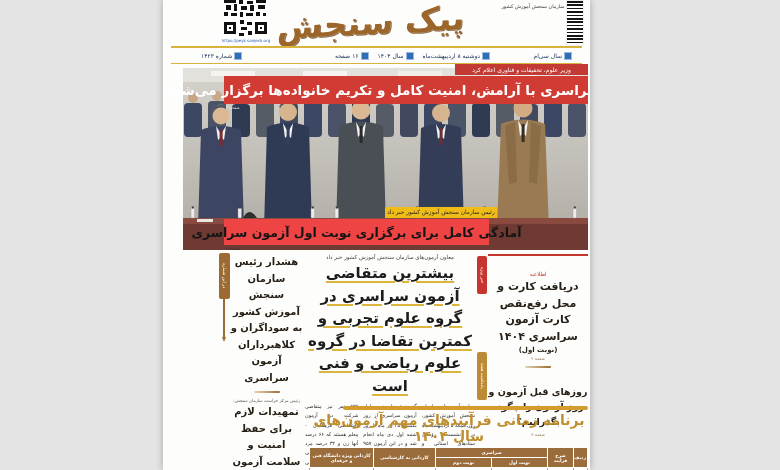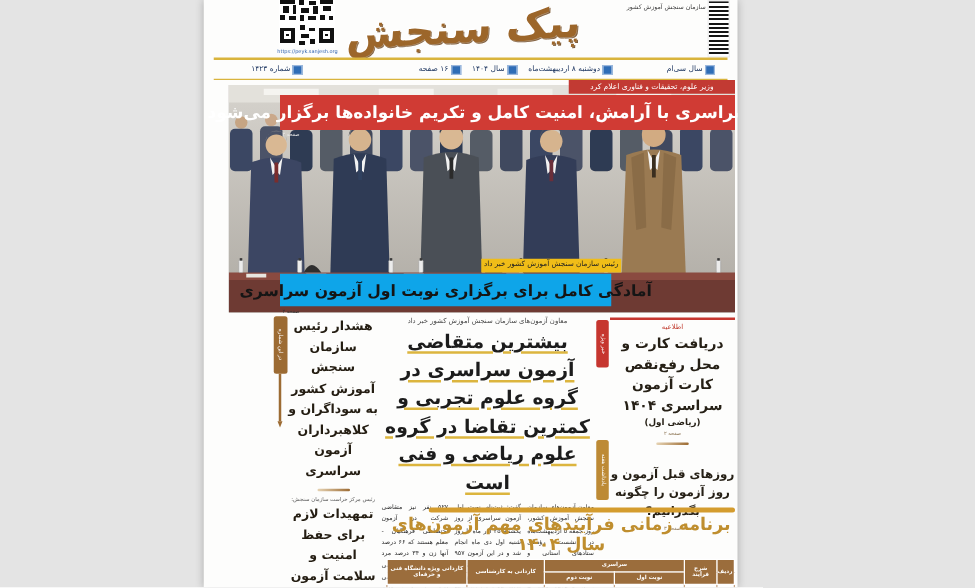--- a/index.html
+++ b/index.html
@@ -25,26 +25,26 @@
   .lead-kicker{position:absolute;left:292px;top:64px;width:133px;height:11px;background:#c23a33;color:#fff;
                font-size:6px;line-height:11px;text-align:center;z-index:6;white-space:nowrap;overflow:hidden;}
   .lead-banner{position:absolute;left:61px;top:76px;width:364px;height:28px;background:#d03b34;color:#fff;
                font-weight:bold;font-size:13.5px;display:flex;align-items:center;justify-content:center;
                z-index:6;white-space:nowrap;}
   .lead-ref{position:absolute;left:63px;top:105px;font-size:4px;color:#e9e9e9;z-index:6;}
   
   .photo{position:absolute;left:20px;top:68px;width:405px;height:182px;background:#b7b3ac;z-index:1;}
   .ph-kicker{position:absolute;left:222px;top:207px;width:112px;height:11px;background:#f0bd18;color:#222;
              font-size:5.8px;line-height:11px;text-align:center;z-index:6;white-space:nowrap;overflow:hidden;}
-  .ph-banner{position:absolute;left:61px;top:219px;width:265px;height:26px;background:#0ea5e9;color:#151515;
+  .ph-banner{position:absolute;left:61px;top:219px;width:265px;height:26px;background:#ef4444;color:#151515;
              font-weight:bold;font-size:12.5px;display:flex;align-items:center;justify-content:center;
              z-index:6;white-space:nowrap;}
   .ph-ref{position:absolute;left:63px;top:246px;font-size:4px;color:#333;z-index:6;}
   
-  .rcol{position:absolute;left:325px;top:254px;width:100px;border-top:2px solid #c6362f;padding-top:2px;text-align:center;}
+  .rcol{position:absolute;left:325px;top:254px;width:100px;border-top:2px solid #c6362f;padding-top:14px;text-align:center;}
   .vtag{position:absolute;width:10px;border-radius:2px;color:#fff;font-size:4.5px;
         writing-mode:vertical-rl;display:flex;align-items:center;justify-content:center;letter-spacing:.5px;}
   .tag-red{left:-11px;top:0;height:38px;background:#c6362f;}
   .tag-gold{left:-11px;top:96px;height:48px;background:#bd8a35;}
   .notice-label{font-size:5.5px;color:#c0392b;margin:1px 0 2px;}
   .r-head{font-size:11px;font-weight:bold;color:#262016;line-height:1.5;}
   .r-sub{font-size:7px;font-weight:bold;color:#262016;margin-top:1px;}
   .pgref{font-size:4px;color:#8a7250;margin-top:2px;}
   .r-item2{margin-top:16px;}
   .r-head2{font-size:9.5px;font-weight:bold;color:#262016;line-height:1.6;}
@@ -268,21 +268,21 @@
 
     <div class="ph-kicker">رئیس سازمان سنجش آموزش کشور خبر داد</div>
     <div class="ph-banner">آمادگی کامل برای برگزاری نوبت اول آزمون سراسری</div>
     <div class="ph-ref">صفحه ۲</div>
 
     <div class="rcol">
       <div class="vtag tag-red">خبر ویژه</div>
       <div class="vtag tag-gold">یادداشت هفته</div>
       <div class="notice-label">اطلاعیه</div>
       <div class="r-head">دریافت کارت و محل رفع‌نقص کارت آزمون سراسری ۱۴۰۴</div>
-      <div class="r-sub">(ریاضی اول)</div>
+      <div class="r-sub">(نوبت اول)</div>
       <div class="pgref">صفحه ۲</div>
       <div class="orn"></div>
       <div class="r-item2">
         <div class="r-head2">روزهای قبل آزمون و روز آزمون را چگونه بگذرانیم؟</div>
         <div class="pgref">صفحه ۳</div>
       </div>
     </div>
 
     <div class="ccol">
       <div class="c-kicker">معاون آزمون‌های سازمان سنجش آموزش کشور خبر داد</div>

